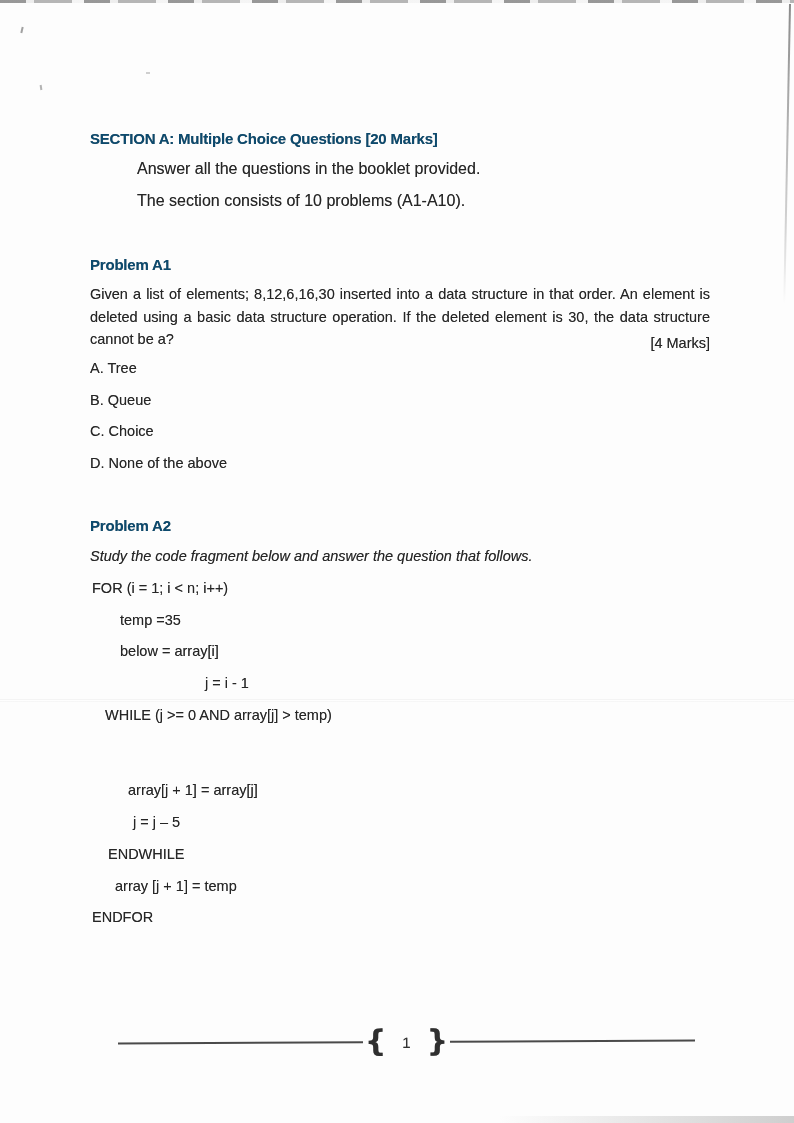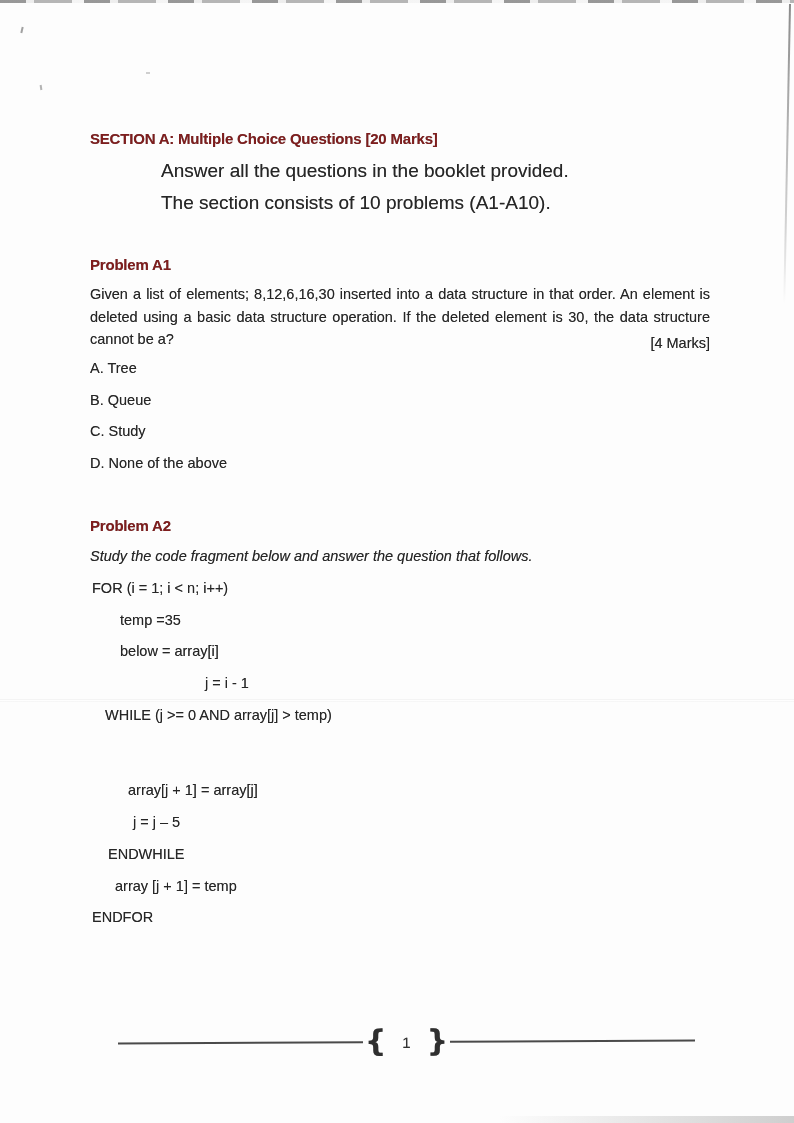--- a/index.html
+++ b/index.html
@@ -52,24 +52,24 @@
              background: #b0b0b0; opacity: .6; }
 
   
   .content {
     position: absolute;
     left: 90px; top: 0;
     width: 620px; height: 100%;
     text-shadow: 0 0 .4px rgba(45,45,45,.55);
   }
   .block { position: absolute; left: 0; }
-  .h-bold { font-weight: 700; font-size: 15px; color: #7f1d1d; letter-spacing: -.2px; }
+  .h-bold { font-weight: 700; font-size: 15px; color: #0c4a6e; letter-spacing: -.2px; }
 
   .sec-title   { top: 130px; }
-  .instructions{ top: 160px; left: 47px; font-size: 19px; margin-left: 24px; }
+  .instructions{ top: 160px; left: 47px; font-size: 16px; }
   .instr-line  { height: 32px; }
 
   .a1-title    { top: 256px; }
   .a1-question {
     top: 283px; width: 620px;
     font-size: 14.5px; line-height: 22.5px;
     text-align: justify; text-justify: inter-word;
   }
   .marks       { top: 335px; width: 620px; text-align: right; font-size: 14.5px; }
 
@@ -129,21 +129,21 @@
     <div class="block h-bold a1-title">Problem A1</div>
 
     <div class="block a1-question">Given a list of elements; 8,12,6,16,30 inserted into a data structure in that order. An element is deleted using a basic data structure operation. If the deleted element is 30, the data structure cannot be a?</div>
 
     <div class="block marks">[4 Marks]</div>
 
     <div class="block options">
 
     <div class="option-line">A. Tree</div>
         <div class="option-line">B. Queue</div>
-        <div class="option-line">C. Study</div>
+        <div class="option-line">C. Choice</div>
         <div class="option-line">D. None of the above</div>
       </div>
 
     <div class="block h-bold a2-title">Problem A2</div>
 
     <div class="block a2-intro">Study the code fragment below and answer the question that follows.</div>
 
     <div class="block code-block">
 
     <div class="code-line" style="padding-left: 2px;">FOR (i = 1; i &lt; n; i++)</div>

